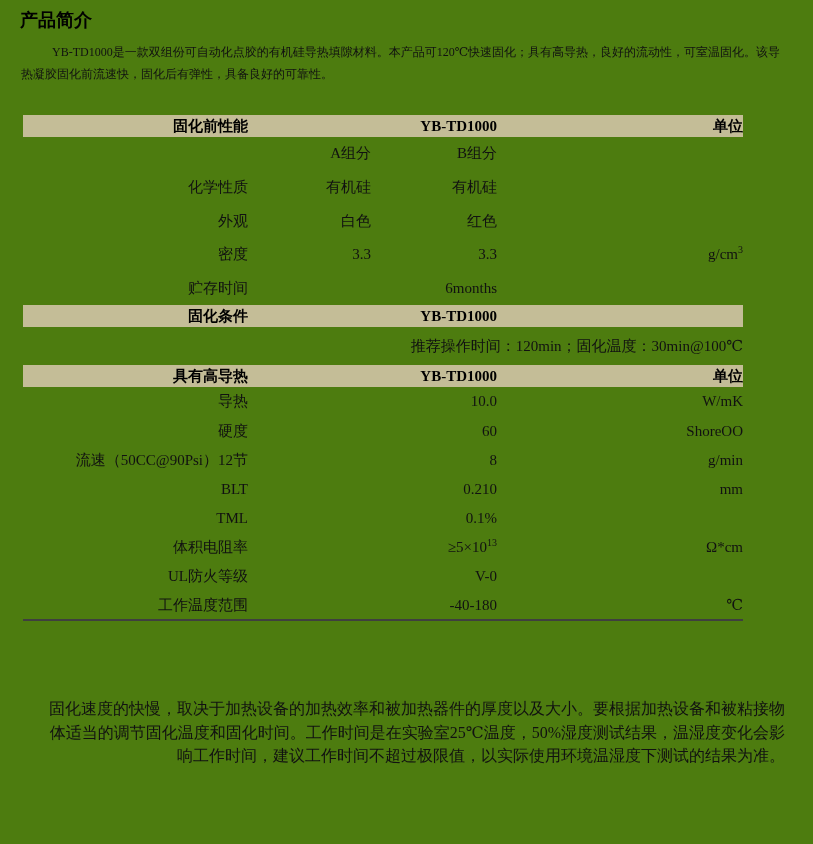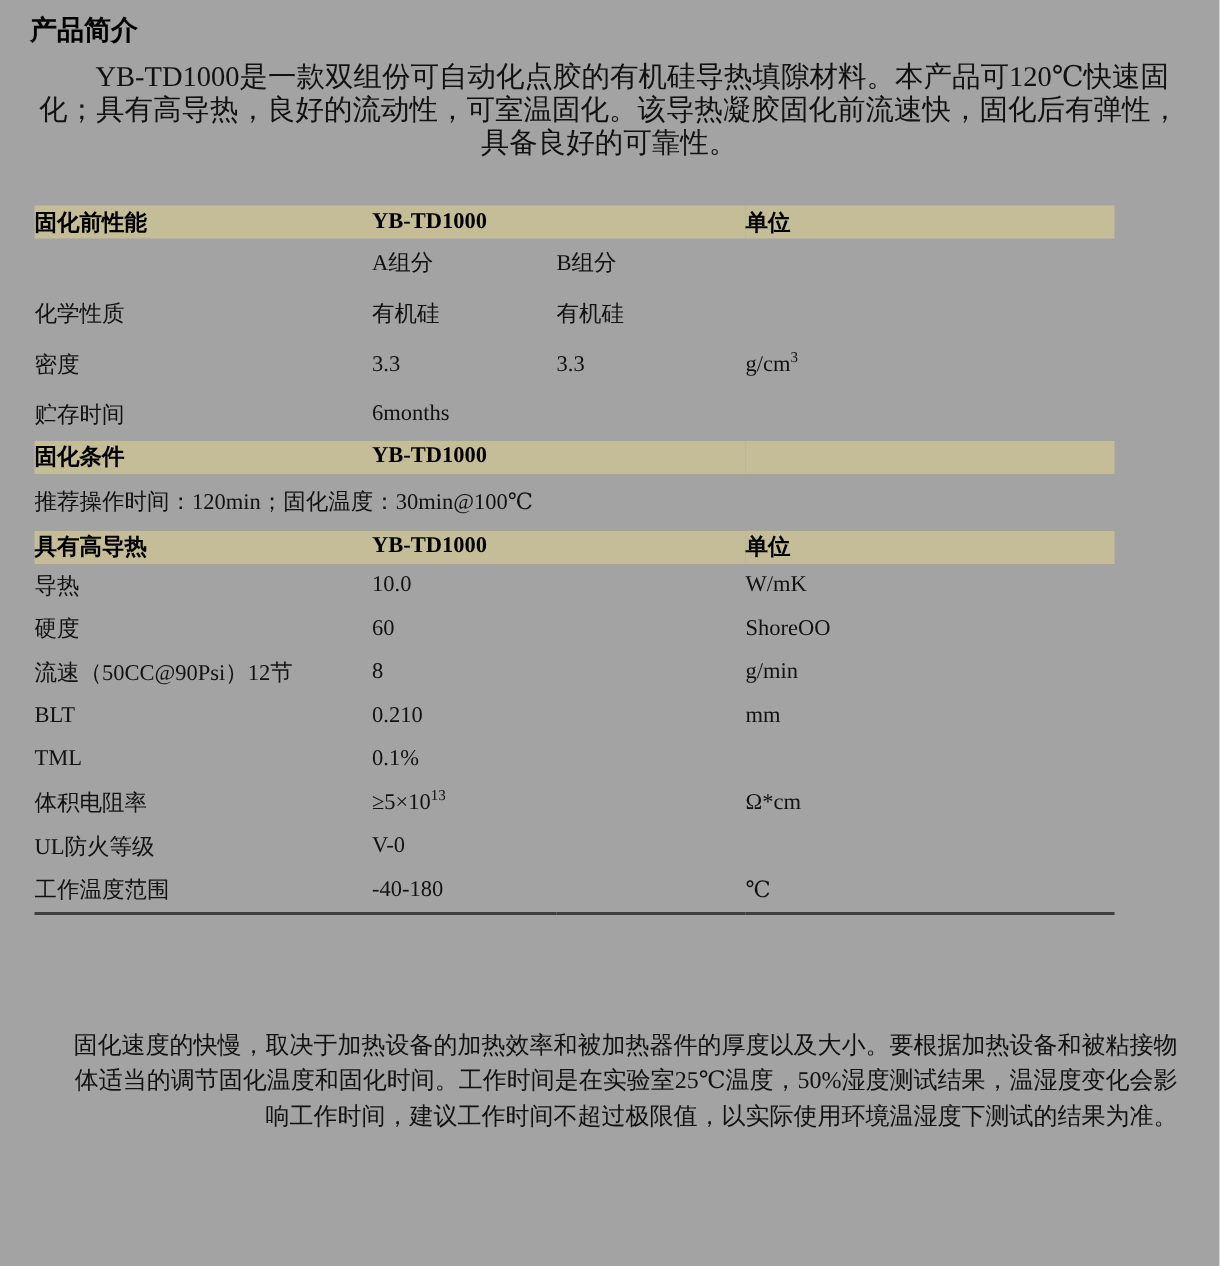--- a/index.html
+++ b/index.html
@@ -5,50 +5,49 @@
   * { box-sizing: border-box; margin: 0; padding: 0; }
   html, body { background: #ffffff; }
   body {
     font-family: "Liberation Serif", "DejaVu Serif", serif;
     color: #111111;
   }
   .page {
     position: relative;
     width: 813px;
     height: 844px;
-    background: #a3a3a3;
+    background: #4d7c0f;
     overflow: hidden;
   }
   .doc-title {
     margin: 8px 0 0 20px;
     font-size: 18px;
     font-weight: bold;
     color: #000000;
   }
   .intro {
     margin: 9px 22px 0 21px;
     text-indent: 31px;
-    font-size: 19px;
+    font-size: 12px;
     line-height: 22px;
     color: #111111;
-    text-align: center;
   }
   table.spec {
     margin: 30px 0 0 23px;
     width: 720px;
     border-collapse: collapse;
     table-layout: fixed;
     border-bottom: 2px solid #3f3f3f;
   }
   col.c1 { width: 225px; }
   col.c2 { width: 123px; }
   col.c3 { width: 126px; }
   col.c4 { width: 246px; }
   td {
-    text-align: left;
+    text-align: right;
     vertical-align: middle;
     font-size: 15px;
     padding: 0;
     color: #111111;
   }
   tr.band td {
     background: #C4BD97;
     font-weight: bold;
     color: #000000;
   }
@@ -92,20 +91,26 @@
       <tr class="pre">
         <td></td>
         <td>A组分</td>
         <td>B组分</td>
         <td></td>
       </tr>
       <tr class="pre">
         <td>化学性质</td>
         <td>有机硅</td>
         <td>有机硅</td>
+        <td></td>
+      </tr>
+      <tr class="pre">
+        <td>外观</td>
+        <td>白色</td>
+        <td>红色</td>
         <td></td>
       </tr>
       <tr class="pre">
         <td>密度</td>
         <td>3.3</td>
         <td>3.3</td>
         <td><span>g/cm</span><sup>3</sup></td>
       </tr>
       <tr class="pre">
         <td>贮存时间</td>

